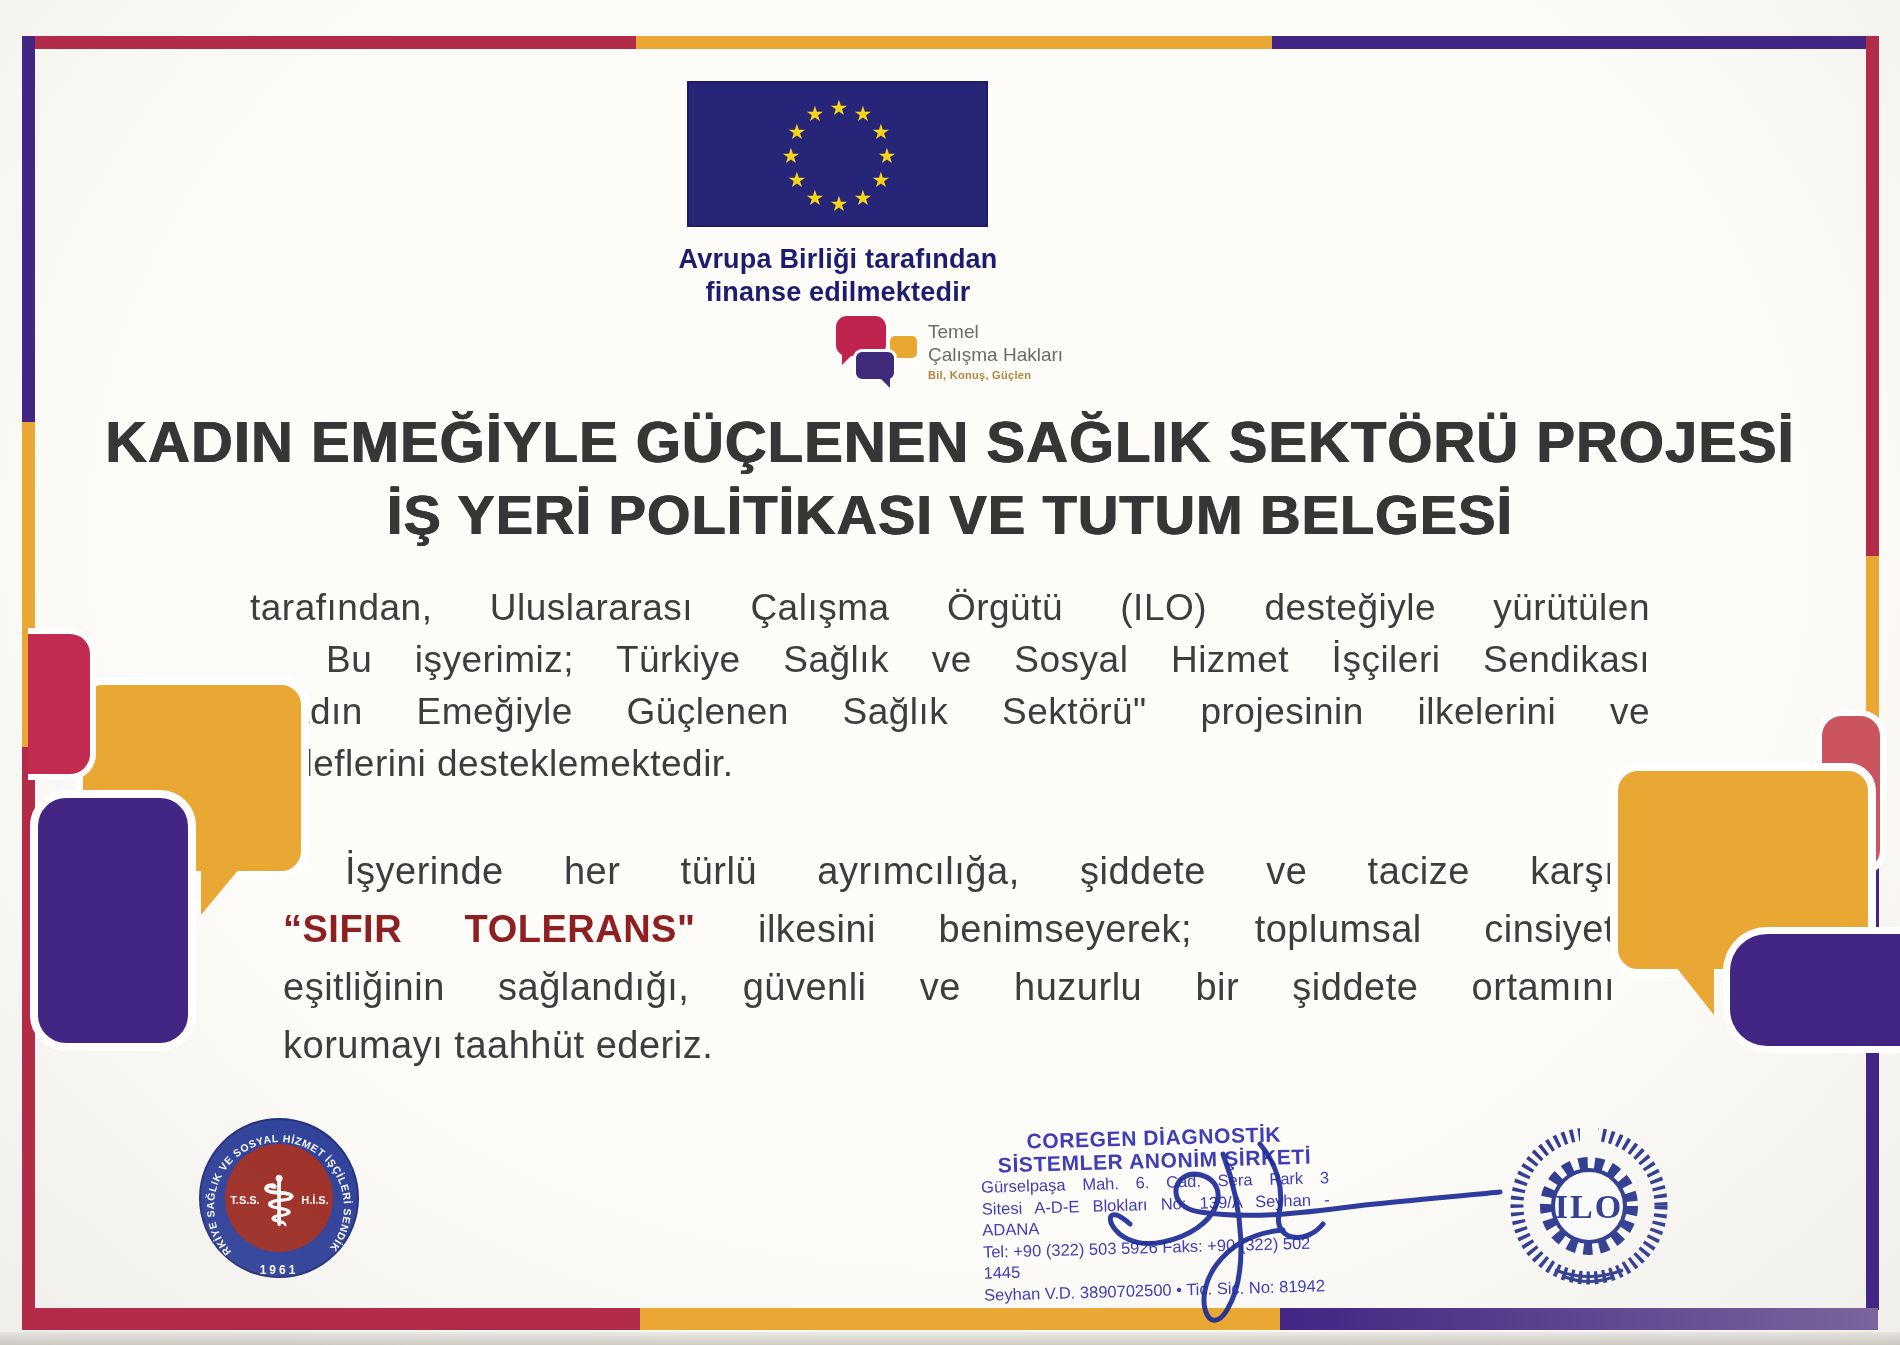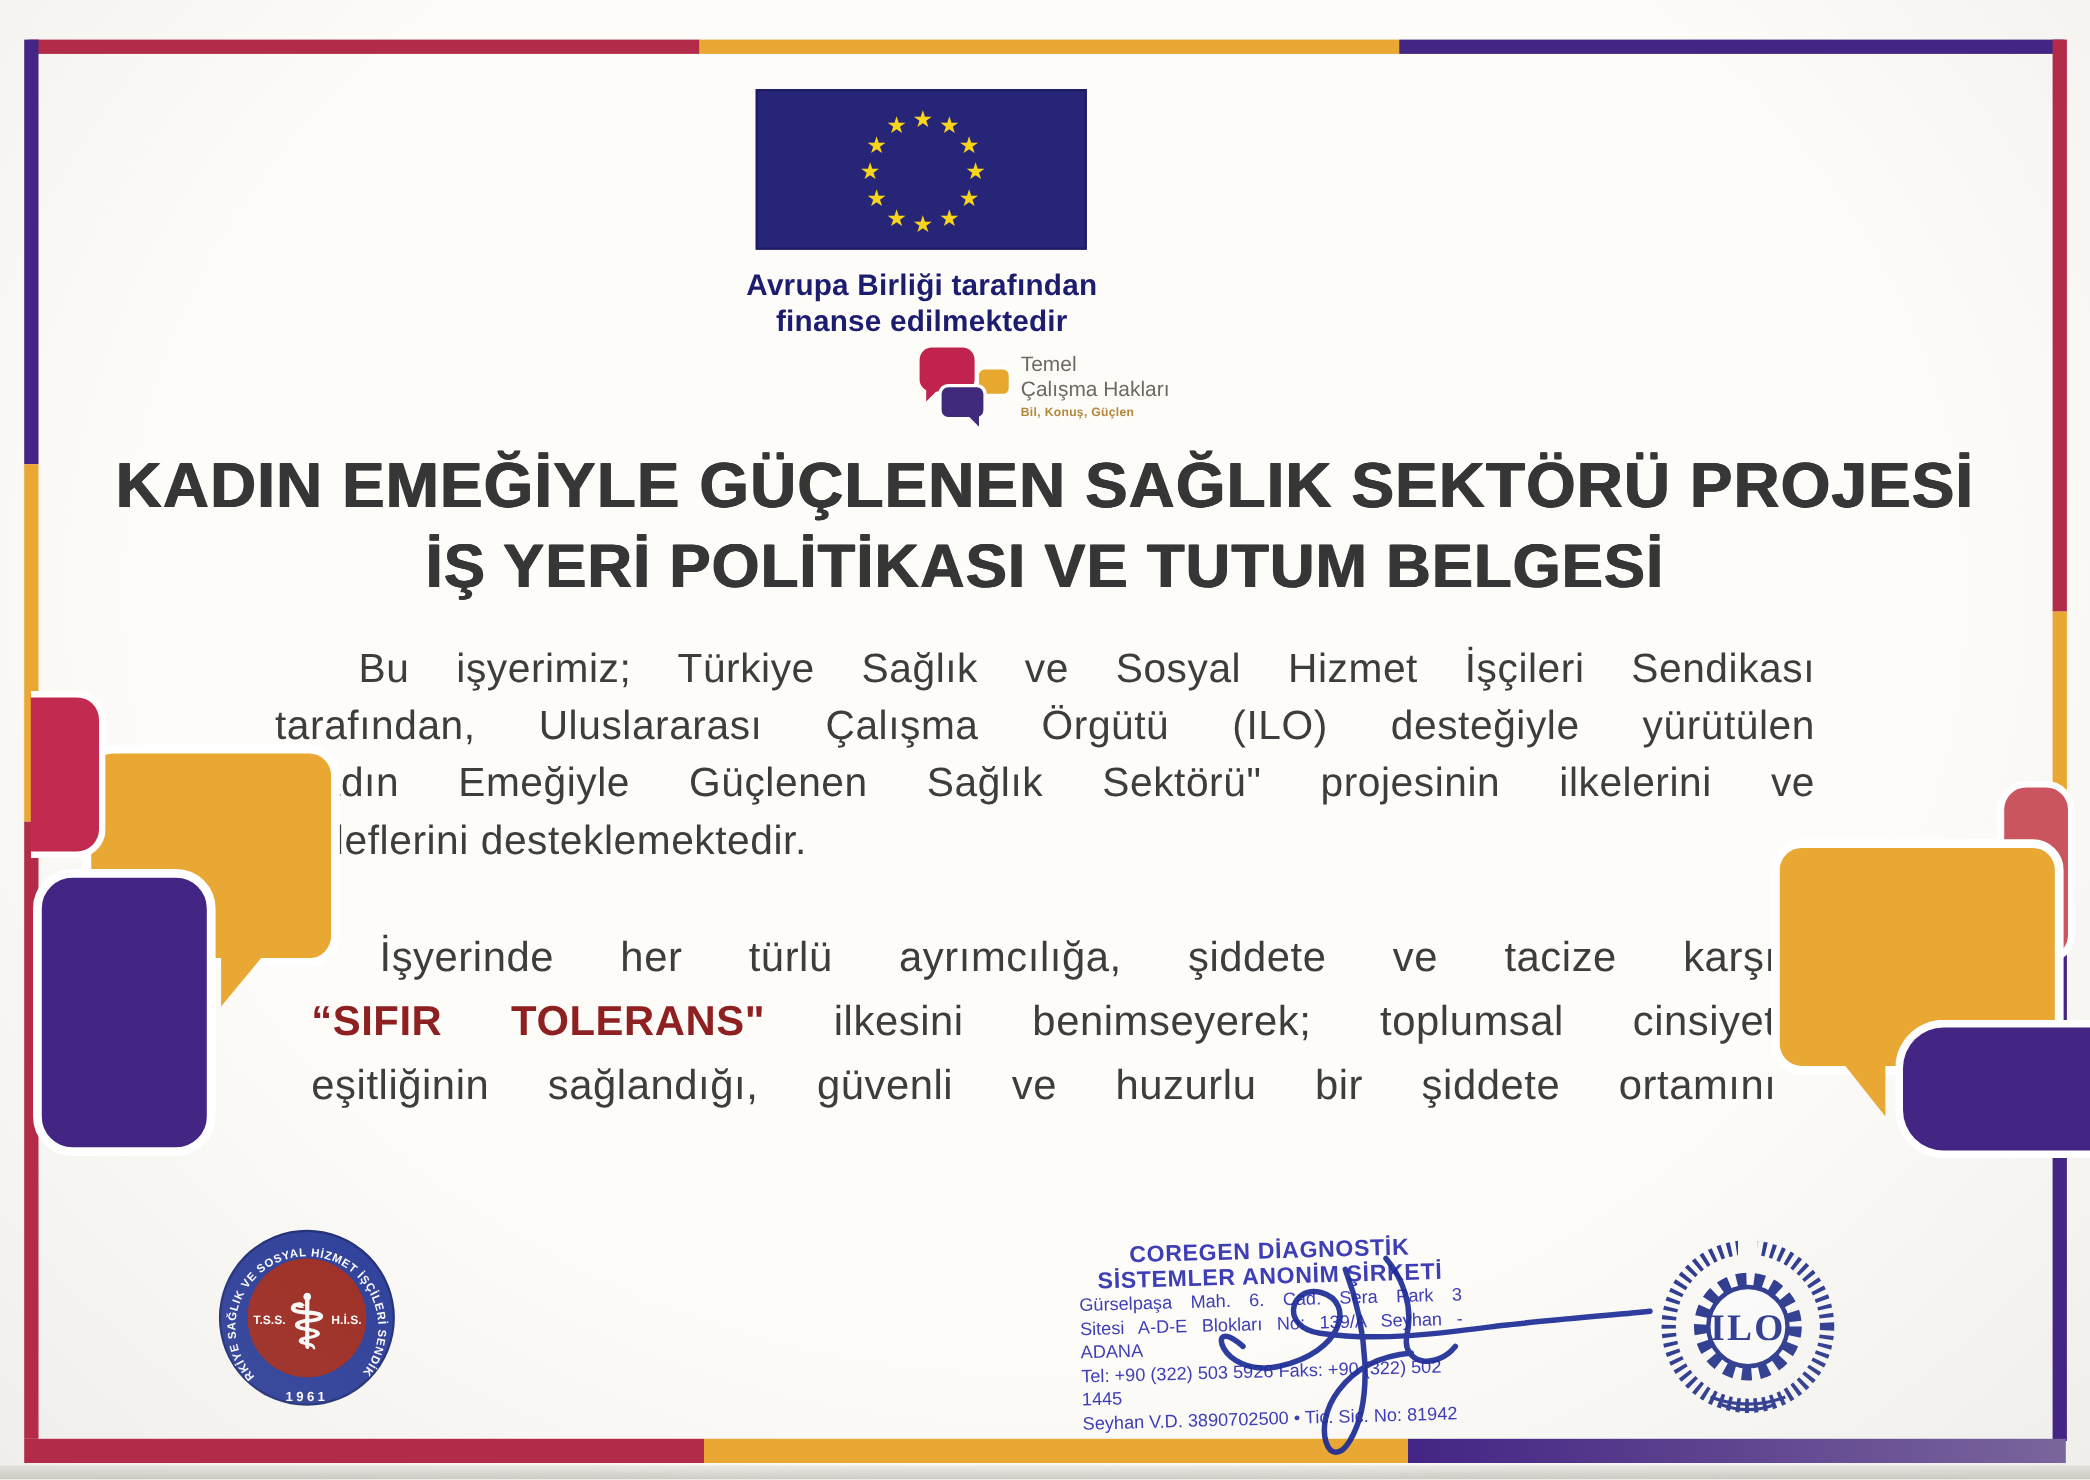--- a/index.html
+++ b/index.html
@@ -150,30 +150,31 @@
       <div class="tch-l1">Temel</div>
       <div class="tch-l2">Çalışma Hakları</div>
       <div class="tch-tag">Bil, Konuş, Güçlen</div>
     </div>
   </div>
 
   <h1 class="abs title1">KADIN EMEĞİYLE GÜÇLENEN SAĞLIK SEKTÖRÜ PROJESİ</h1>
   <h2 class="abs title2">İŞ YERİ POLİTİKASI VE TUTUM BELGESİ</h2>
 
   <div class="abs para p1">
+    <div class="jline">tarafından, Uluslararası Çalışma Örgütü (ILO) desteğiyle yürütülen</div>
     <div class="jline indent1">Bu işyerimiz; Türkiye Sağlık ve Sosyal Hizmet İşçileri Sendikası</div>
-    <div class="jline">tarafından, Uluslararası Çalışma Örgütü (ILO) desteğiyle yürütülen</div>
     <div class="jline">"Kadın Emeğiyle Güçlenen Sağlık Sektörü" projesinin ilkelerini ve</div>
     <div class="jline-last">hedeflerini desteklemektedir.</div>
   </div>
 
   <div class="abs para p2">
     <div class="jline indent2">İşyerinde her türlü ayrımcılığa, şiddete ve tacize karşı</div>
     <div class="jline"><span class="hl">“SIFIR TOLERANS"</span> <span>ilkesini benimseyerek; toplumsal cinsiyet</span></div>
     <div class="jline">eşitliğinin sağlandığı, güvenli ve huzurlu bir şiddete ortamını</div>
+    <div class="jline-last">korumayı taahhüt ederiz.</div>
   </div>
 
   <svg class="abs seal-svg" width="172" height="172" viewBox="0 0 172 172">
     <circle cx="86" cy="86" r="79" fill="#2c3e9b" stroke="#1e2d77" stroke-width="2"></circle>
     <circle cx="86" cy="86" r="54" fill="#9e2b22"></circle>
     <defs>
       <path id="sealRing" d="M 38.2 139.1 A 65 65 0 1 1 133.8 139.1" fill="none"></path>
     </defs>
     <text font-family="Liberation Sans,sans-serif" font-size="10.4" font-weight="bold" fill="#ffffff" letter-spacing="0.7">
       <textPath href="#sealRing" startOffset="50%" text-anchor="middle">TÜRKİYE SAĞLIK VE SOSYAL HİZMET İŞÇİLERİ SENDİKASI</textPath>

